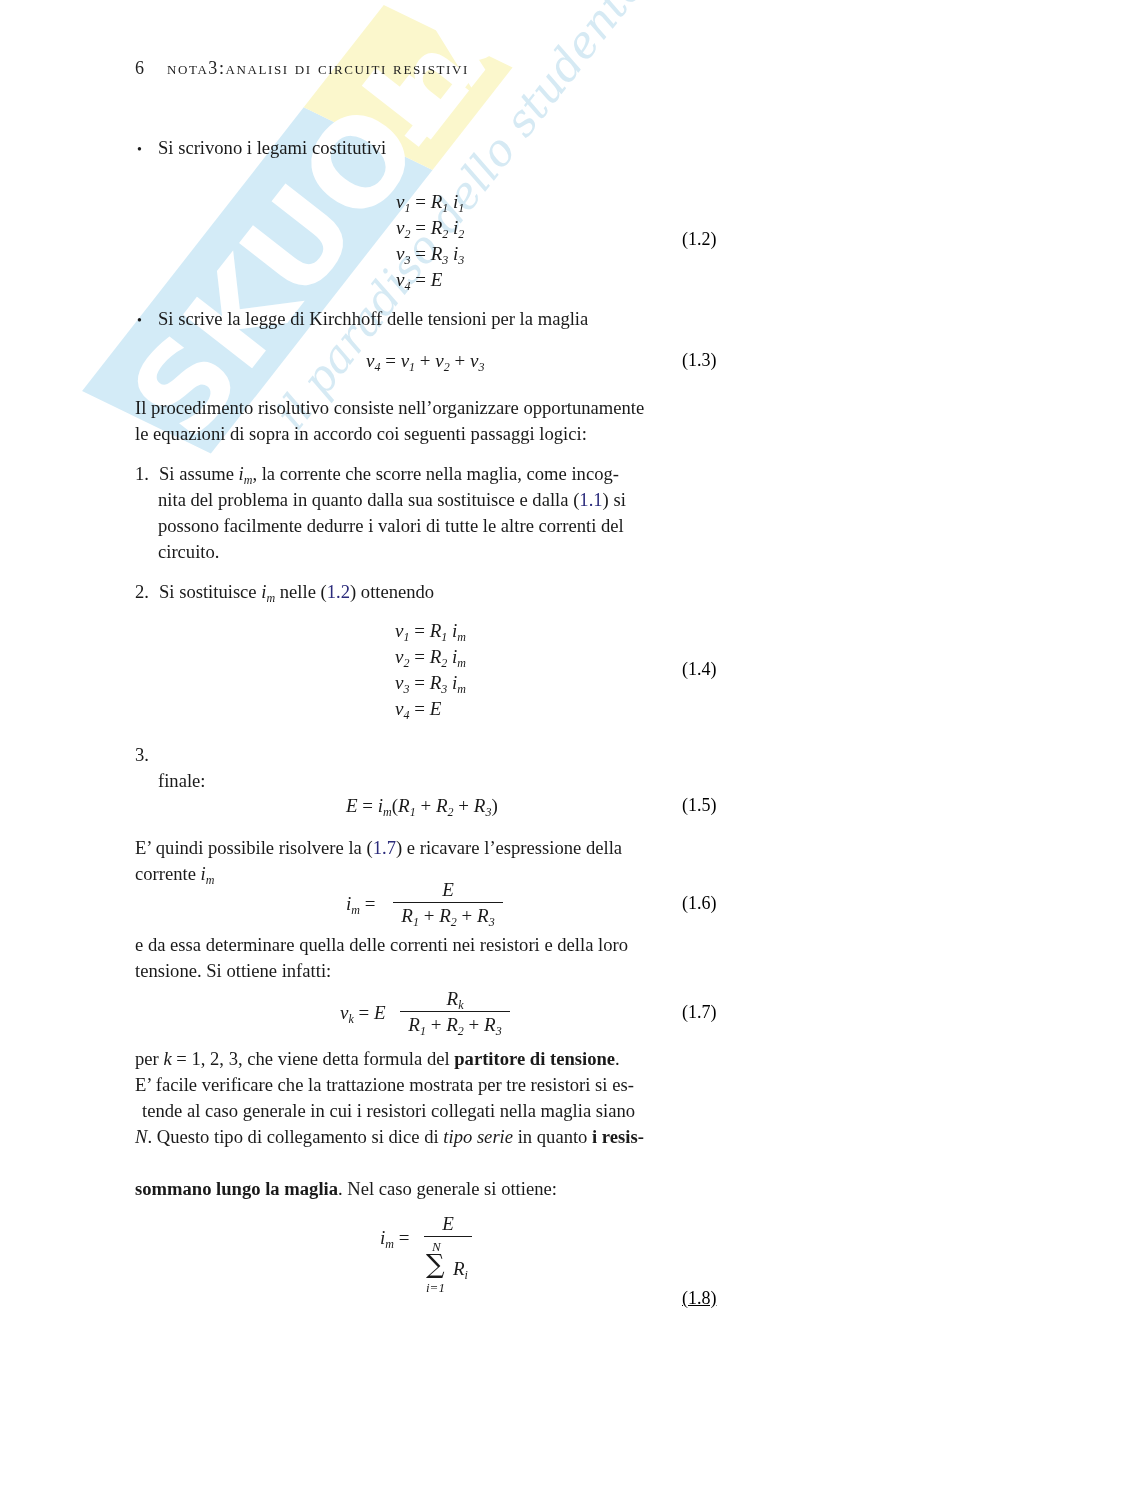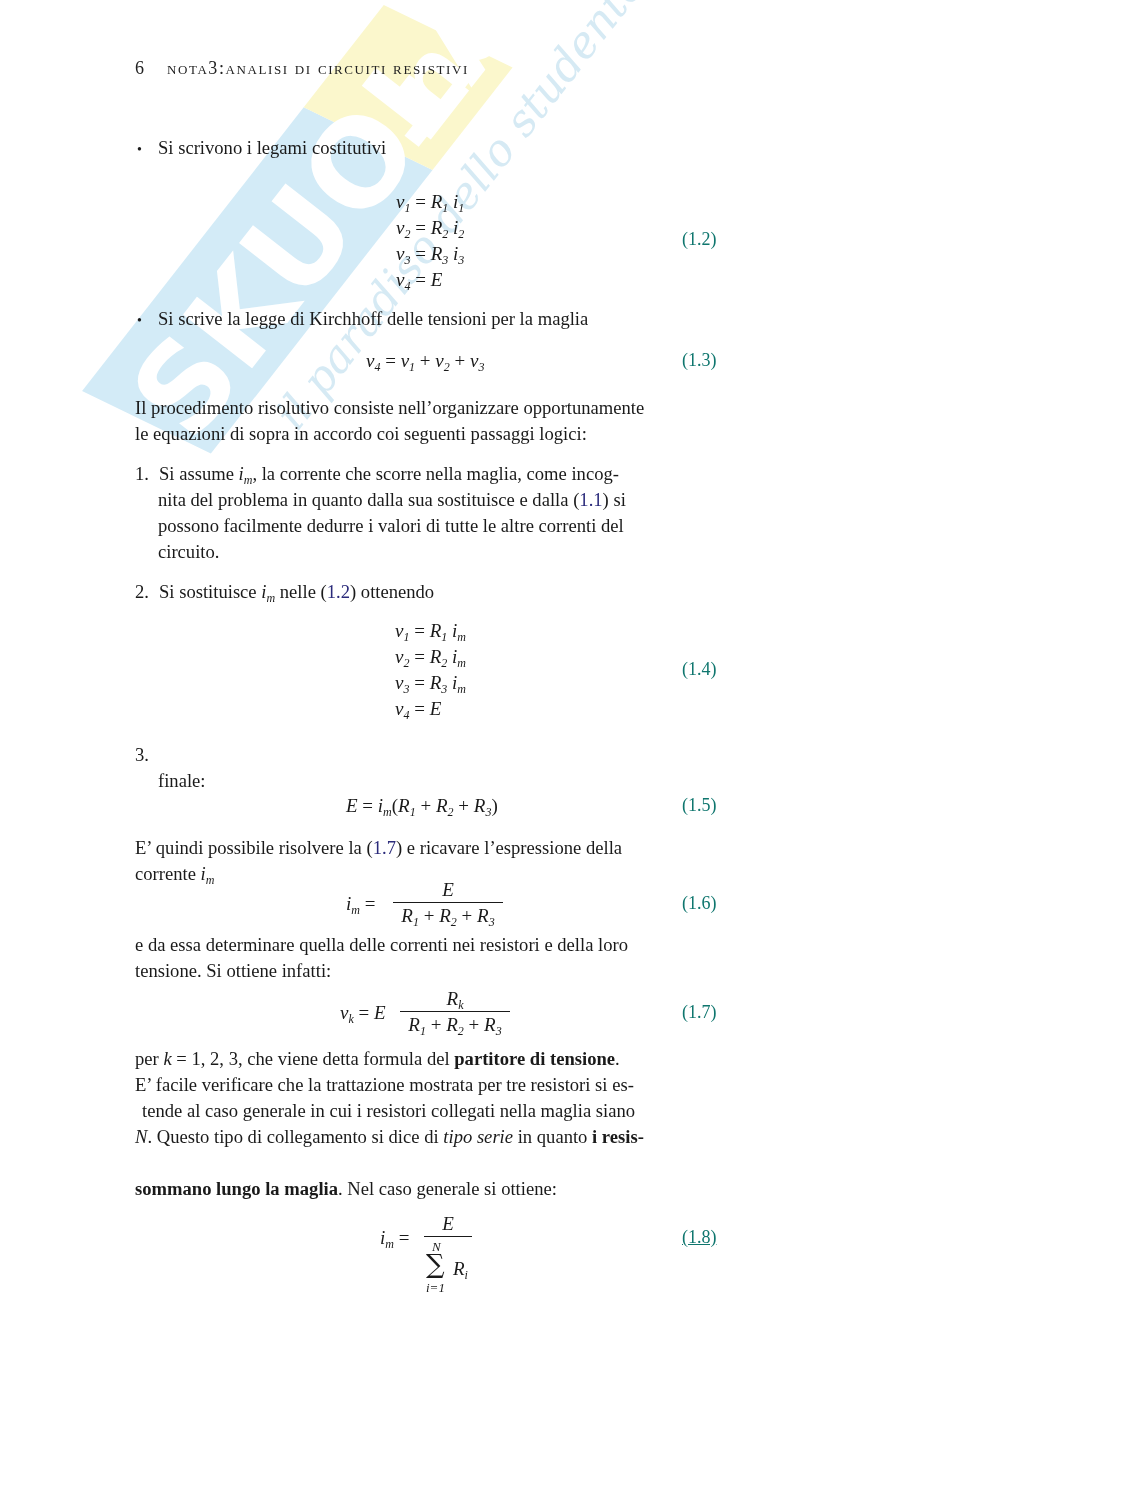--- a/index.html
+++ b/index.html
@@ -26,21 +26,21 @@
       position: absolute; font-family: "Liberation Serif", serif; font-size: 18.6px;
       line-height: 26px; color: #1a1a1a; white-space: nowrap;
     }
     .bullet { position: absolute; font-size: 14px; }
     .ref { color: #2a2a7a; }
     .it { font-style: italic; }
     .b { font-weight: bold; }
     sub { font-size: 12px; vertical-align: -4px; line-height: 0; }
     .eqnum {
       position: absolute; left: 682px; font-family: "Liberation Serif", serif;
-      font-size: 18px; color: #0f766e;
+      font-size: 18px; color: #000000;
     }
     .math { position: absolute; font-family: "Liberation Serif", serif; font-size: 19px; font-style: italic; white-space: nowrap; line-height: 26px; }
     .math .up { font-style: normal; }
     .frac { position: absolute; text-align: center; font-family: "Liberation Serif", serif; font-size: 19px; font-style: italic; white-space: nowrap; }
     .frac .num { display: block; line-height: 24px; }
     .frac .bar { display: block; border-top: 1px solid #1a1a1a; }
     .frac .den { display: block; line-height: 26px; }
     .sigma { position: absolute; font-family: "DejaVu Serif", serif; font-size: 26px; font-style: normal; }
     .small { font-size: 13px; font-style: italic; position: absolute; font-family: "Liberation Serif", serif; }
   </style>
@@ -146,16 +146,16 @@
   <div>
     <div class="math" style="left:380px; top:1225px;">i<sub>m</sub> <span class="up">=</span></div>
     <div class="frac" style="left:424px; top:1212px; width:48px;">
       <span class="num">E</span>
         <span class="bar"></span>
     </div>
     <span class="small" style="left:432px; top:1239px;">N</span>
     <span class="sigma" style="left:426px; top:1249px;">∑</span>
     <span class="math" style="left:453px; top:1256px;">R<sub>i</sub></span>
     <span class="small" style="left:426px; top:1280px; font-style:italic;">i=1</span>
-    <span class="eqnum" style="top:1227px;text-decoration:underline;">(1.8)</span>
+    <span class="eqnum" style="top:1288px;text-decoration:underline;">(1.8)</span>
   </div>
 
 </div>
 
 </body></html>

